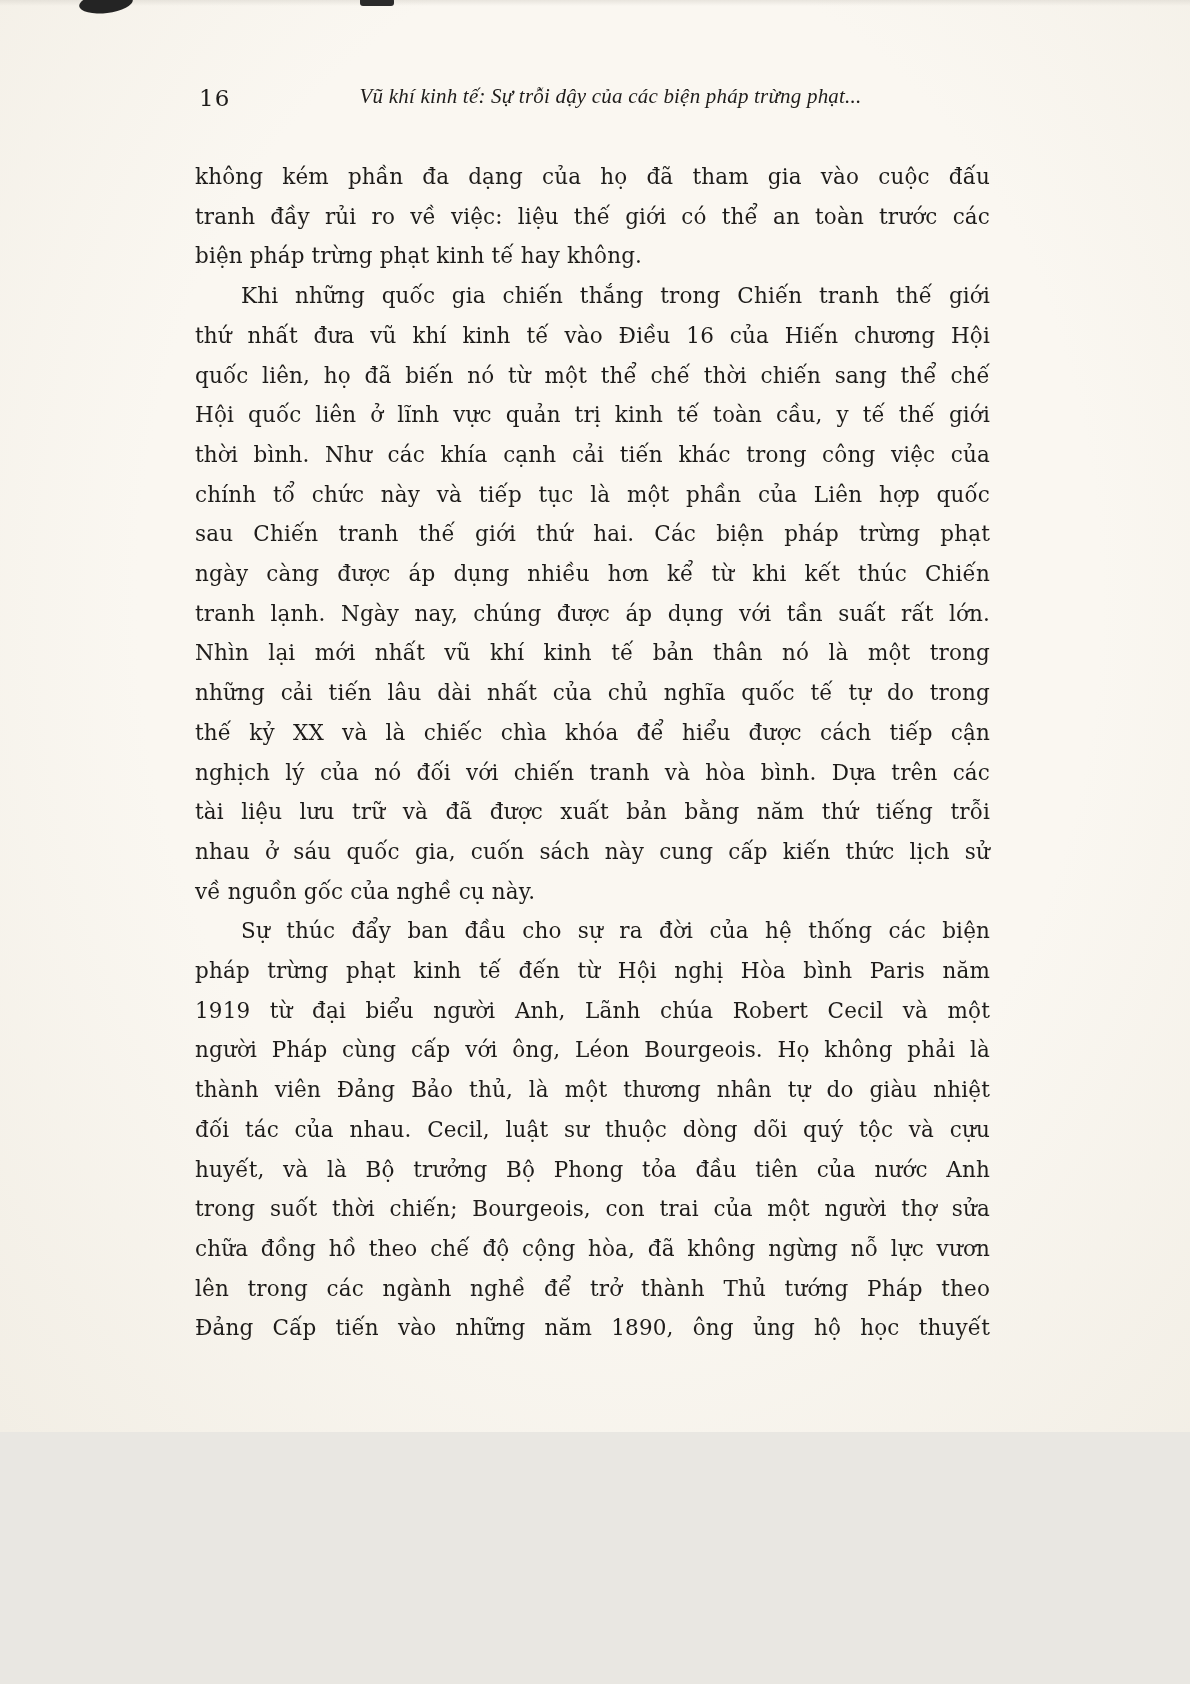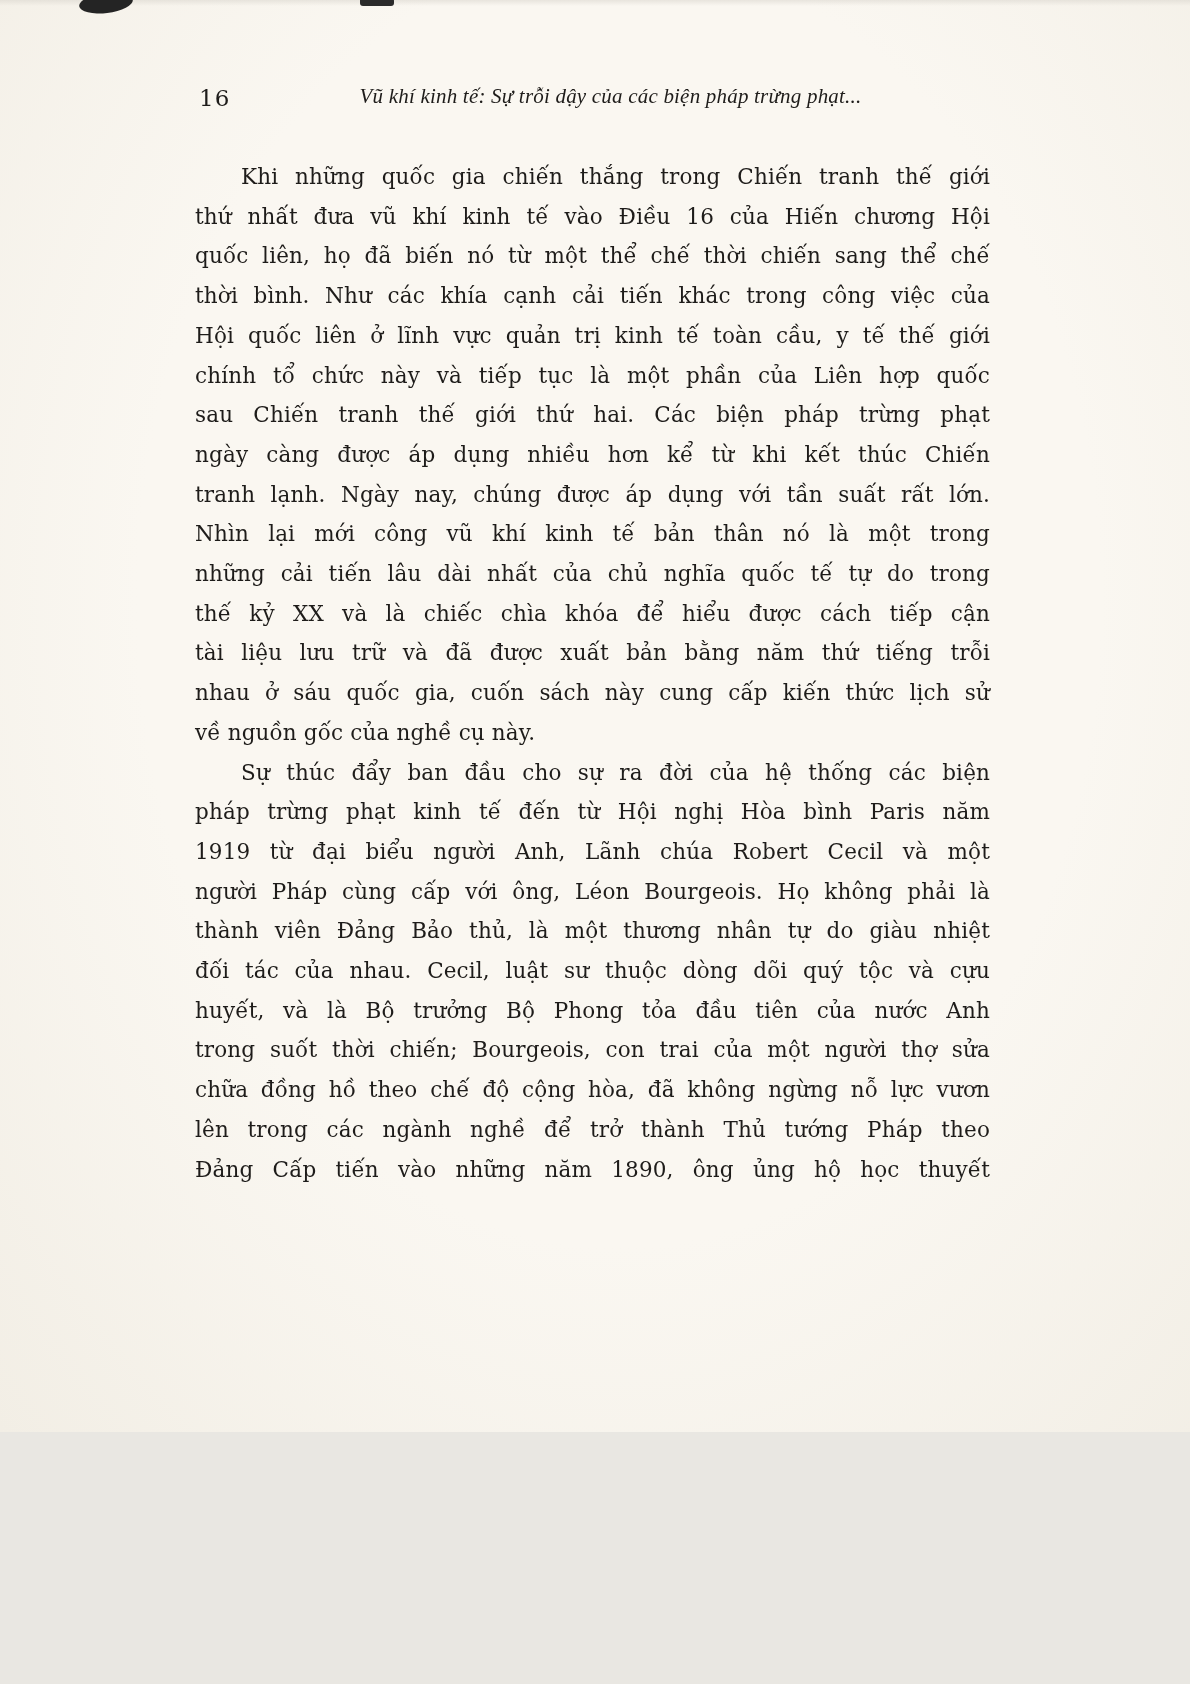--- a/index.html
+++ b/index.html
@@ -36,34 +36,40 @@
 
 <div class="page">
 
   <header class="hdr">
     <span class="pgnum">16</span>
     <span class="runhead">Vũ khí kinh tế: Sự trỗi dậy của các biện pháp trừng phạt...</span>
   </header>
 
   <main class="bodytxt">
 
+    <section class="para">
+      <div class="ln">không kém phần đa dạng của họ đã tham gia vào cuộc đấu</div>
+      <div class="ln">tranh đầy rủi ro về việc: liệu thế giới có thể an toàn trước các</div>
+      <div class="ln end">biện pháp trừng phạt kinh tế hay không.</div>
+    </section>
 
     <section class="para">
       <div class="ln ind">Khi những quốc gia chiến thắng trong Chiến tranh thế giới</div>
       <div class="ln">thứ nhất đưa vũ khí kinh tế vào Điều 16 của Hiến chương Hội</div>
       <div class="ln">quốc liên, họ đã biến nó từ một thể chế thời chiến sang thể chế</div>
+      <div class="ln">Hội quốc liên ở lĩnh vực quản trị kinh tế toàn cầu, y tế thế giới</div>
       <div class="ln">thời bình. Như các khía cạnh cải tiến khác trong công việc của</div>
-      <div class="ln">Hội quốc liên ở lĩnh vực quản trị kinh tế toàn cầu, y tế thế giới</div>
       <div class="ln">chính tổ chức này và tiếp tục là một phần của Liên hợp quốc</div>
       <div class="ln">sau Chiến tranh thế giới thứ hai. Các biện pháp trừng phạt</div>
       <div class="ln">ngày càng được áp dụng nhiều hơn kể từ khi kết thúc Chiến</div>
       <div class="ln">tranh lạnh. Ngày nay, chúng được áp dụng với tần suất rất lớn.</div>
-      <div class="ln">Nhìn lại mới công vũ khí kinh tế bản thân nó là một trong</div>
+      <div class="ln">Nhìn lại mới nhất vũ khí kinh tế bản thân nó là một trong</div>
       <div class="ln">những cải tiến lâu dài nhất của chủ nghĩa quốc tế tự do trong</div>
       <div class="ln">thế kỷ XX và là chiếc chìa khóa để hiểu được cách tiếp cận</div>
+      <div class="ln">nghịch lý của nó đối với chiến tranh và hòa bình. Dựa trên các</div>
       <div class="ln">tài liệu lưu trữ và đã được xuất bản bằng năm thứ tiếng trỗi</div>
       <div class="ln">nhau ở sáu quốc gia, cuốn sách này cung cấp kiến thức lịch sử</div>
       <div class="ln end">về nguồn gốc của nghề cụ này.</div>
     </section>
 
     <section class="para">
       <div class="ln ind">Sự thúc đẩy ban đầu cho sự ra đời của hệ thống các biện</div>
       <div class="ln">pháp trừng phạt kinh tế đến từ Hội nghị Hòa bình Paris năm</div>
       <div class="ln">1919 từ đại biểu người Anh, Lãnh chúa Robert Cecil và một</div>
       <div class="ln">người Pháp cùng cấp với ông, Léon Bourgeois. Họ không phải là</div>

